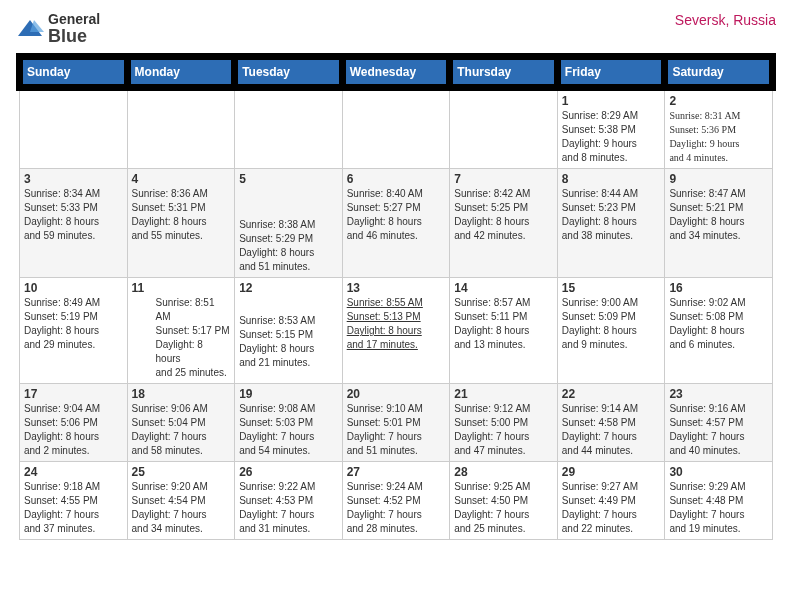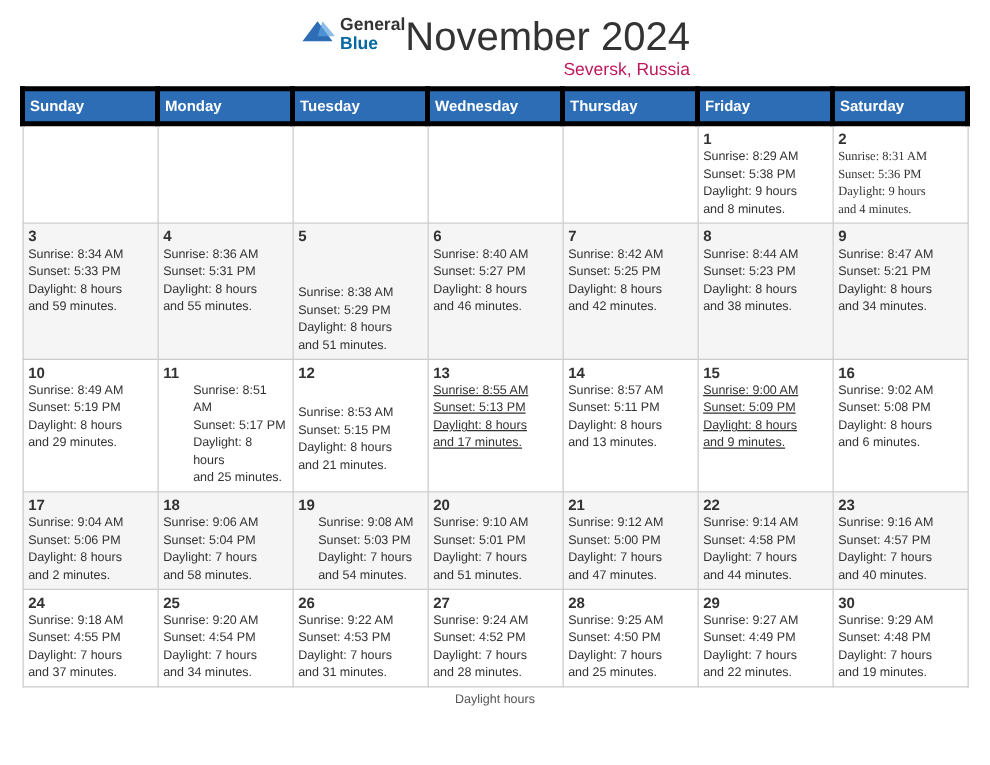--- a/index.html
+++ b/index.html
@@ -9,21 +9,20 @@
       width: 792px;
       height: 612px;
       overflow: hidden;
     }
     .page {
       width: 792px;
       height: 521px;
       padding: 12px 16px 8px 16px;
       display: flex;
       flex-direction: column;
-      align-items: center;
     }
     .header {
       display: flex;
       justify-content: space-between;
       align-items: flex-start;
       margin-bottom: 6px;
     }
     .logo {
       display: flex;
       align-items: center;
@@ -33,23 +32,23 @@
       display: flex;
       flex-direction: column;
       line-height: 1.1;
     }
     .logo-general {
       font-size: 14px;
       font-weight: bold;
       color: #333;
     }
     .logo-blue {
-      font-size: 14px;
+      font-size: 18px;
       font-weight: bold;
-      color: #0369a1;
+      color: #404040;
     }
     .logo-icon {
       width: 28px;
       height: 28px;
     }
     .title-area {
       text-align: right;
     }
     .month-title {
       font-size: 32px;
@@ -68,21 +67,21 @@
       width: 100%;
       table-layout: fixed;
     }
     .calendar thead tr th {
       background: #2d6db5;
       color: #fff;
       font-size: 12px;
       font-weight: bold;
       padding: 5px 4px;
       text-align: left;
-      border: 4px solid #000000;
+      border: 7px solid #000000;
     }
     .calendar tbody tr td {
       vertical-align: top;
       border: 1px solid #ccc;
       padding: 3px 4px;
       font-size: 9.5px;
       color: #333;
       height: 78px;
       background: #fff;
     }
@@ -119,21 +118,20 @@
       <svg class="logo-icon" viewBox="0 0 28 28" xmlns="http://www.w3.org/2000/svg">
         <polygon points="14,4 26,20 2,20" fill="#2d6db5"></polygon>
         <polygon points="18,4 28,16 14,16" fill="#5ba3e0" opacity="0.7"></polygon>
       </svg>
       <div class="logo-text">
         <span class="logo-general">General</span>
         <span class="logo-blue">Blue</span>
       </div>
     </div>
     <div class="title-area">
-      <div class="month-title">November 2024</div>
       <div class="location">Seversk, Russia</div>
     </div>
   </div>
 
   <table class="calendar">
     <thead>
       <tr>
       <th>Sunday</th>
           <th>Monday</th>
           <th>Tuesday</th>
@@ -247,21 +245,21 @@
           </td>
           <td>
             <span class="day-number">14</span>
             <div class="day-info" style="white-space: pre-line;">Sunrise: 8:57 AM
 Sunset: 5:11 PM
 Daylight: 8 hours
 and 13 minutes.</div>
           </td>
           <td>
             <span class="day-number">15</span>
-            <div class="day-info" style="white-space: pre-line; text-decoration: underline;">Sunrise: 9:00 AM
+            <div class="day-info" style="white-space: pre-line;">Sunrise: 9:00 AM
 Sunset: 5:09 PM
 Daylight: 8 hours
 and 9 minutes.</div>
           </td>
           <td>
             <span class="day-number">16</span>
             <div class="day-info" style="white-space: pre-line;">Sunrise: 9:02 AM
 Sunset: 5:08 PM
 Daylight: 8 hours
 and 6 minutes.</div>
@@ -277,21 +275,21 @@
           </td>
           <td>
             <span class="day-number">18</span>
             <div class="day-info" style="white-space: pre-line;">Sunrise: 9:06 AM
 Sunset: 5:04 PM
 Daylight: 7 hours
 and 58 minutes.</div>
           </td>
           <td>
             <span class="day-number">19</span>
-            <div class="day-info" style="white-space: pre-line; margin-left: 16px;">Sunrise: 9:08 AM
+            <div class="day-info" style="white-space: pre-line;">Sunrise: 9:08 AM
 Sunset: 5:03 PM
 Daylight: 7 hours
 and 54 minutes.</div>
           </td>
           <td>
             <span class="day-number">20</span>
             <div class="day-info" style="white-space: pre-line;">Sunrise: 9:10 AM
 Sunset: 5:01 PM
 Daylight: 7 hours
 and 51 minutes.</div>
@@ -365,14 +363,13 @@
             <span class="day-number">30</span>
             <div class="day-info" style="white-space: pre-line;">Sunrise: 9:29 AM
 Sunset: 4:48 PM
 Daylight: 7 hours
 and 19 minutes.</div>
           </td>
         </tr>
       </tbody>
   </table>
 
-  <div class="footer-note">Daylight hours</div>
 </div>
 
 </body></html>

